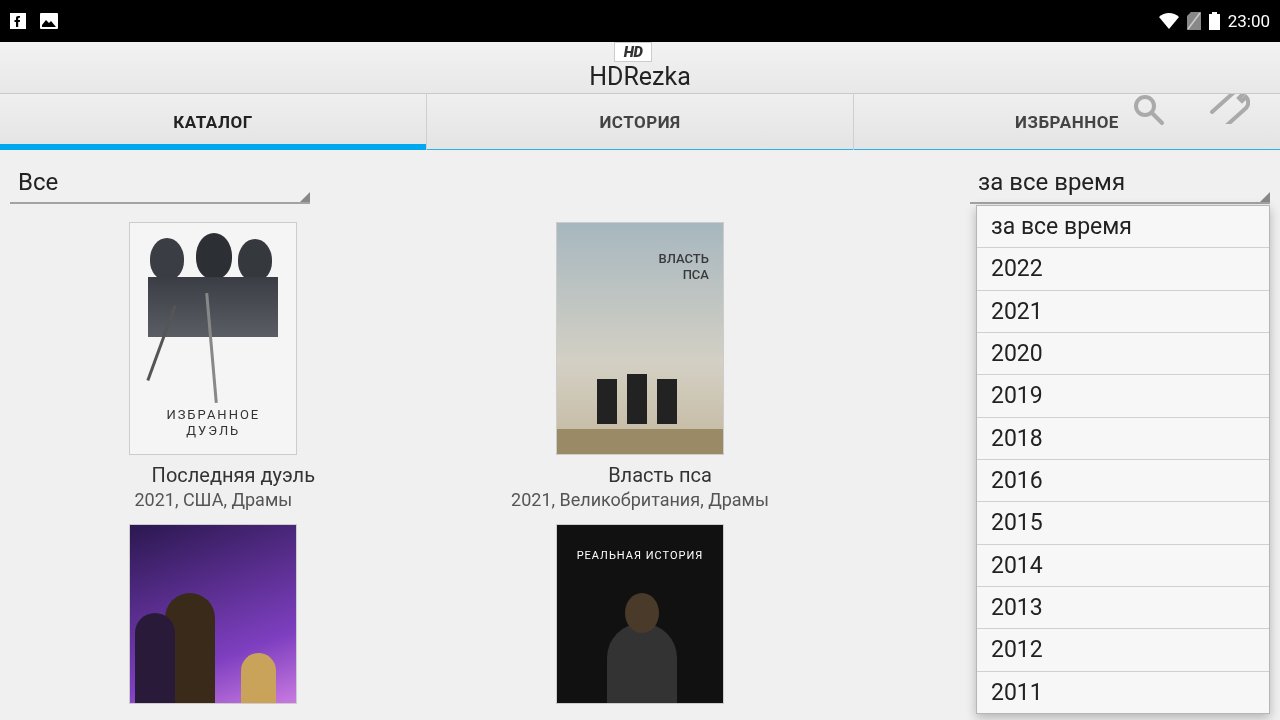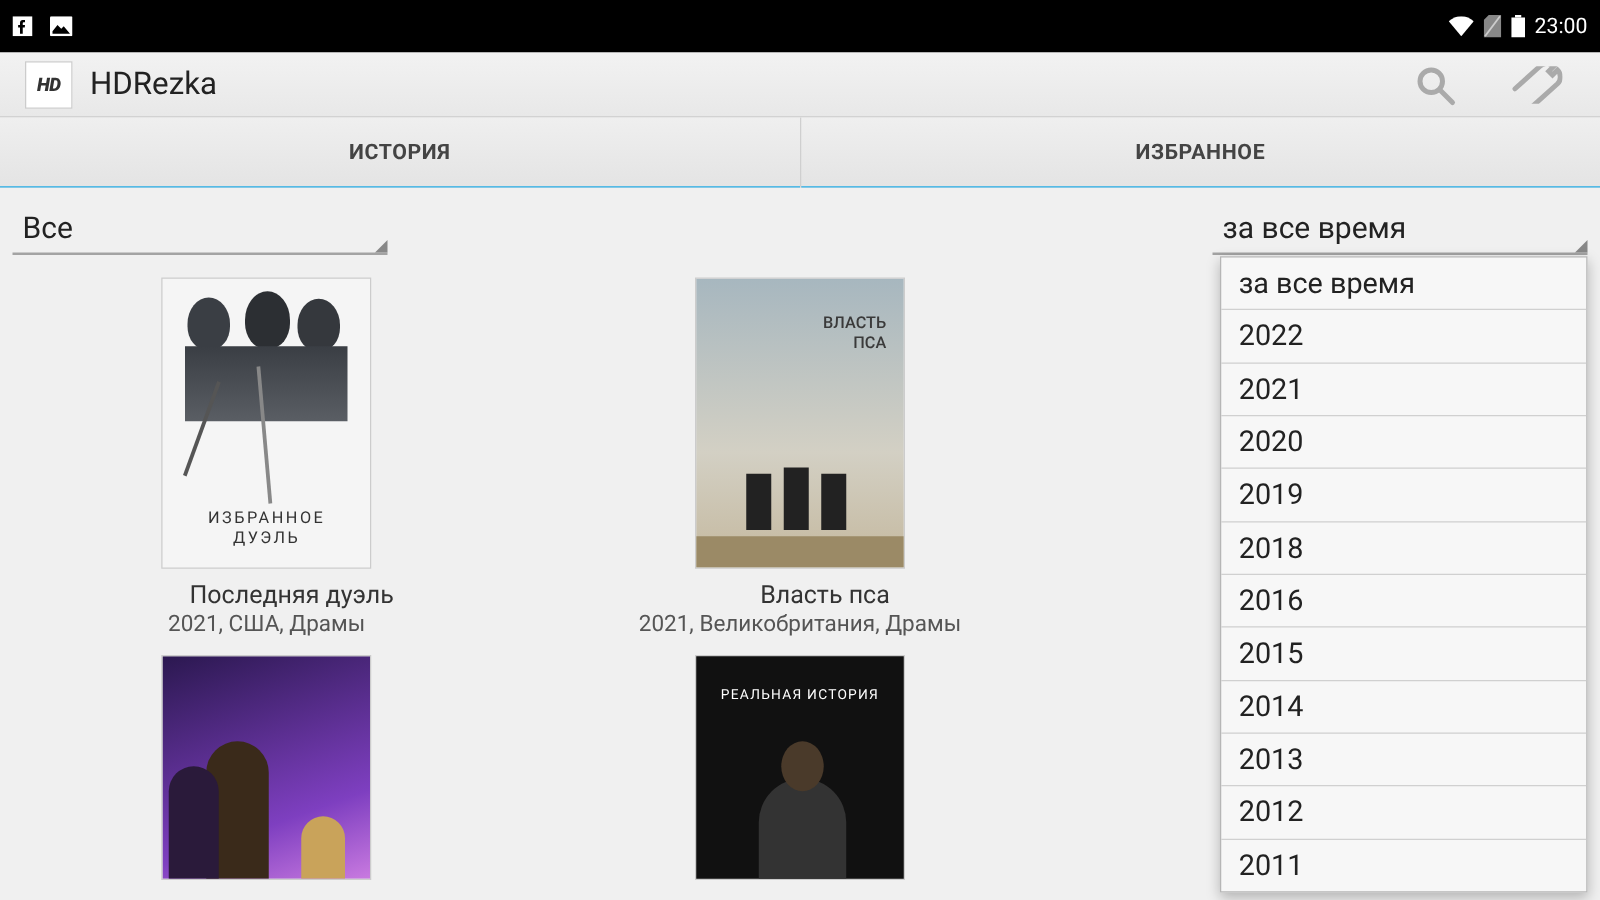--- a/index.html
+++ b/index.html
@@ -10,21 +10,21 @@
     display: flex; align-items: center; padding: 0 10px;
     font-size: 15px;
   }
   .status-left { display: flex; gap: 14px; align-items: center; }
   .status-right { margin-left: auto; display: flex; gap: 8px; align-items: center; }
   .icon { display: inline-flex; align-items: center; justify-content: center; }
   
   .app-bar {
     height: 52px; background: linear-gradient(#f2f2f2,#e8e8e8);
     border-bottom: 1px solid #c9c9c9;
-    display: flex; align-items: center; padding: 0 20px;
+    display: flex; align-items: center; padding: 0 20px; flex-direction: column;
   }
   .app-logo {
     width: 38px; height: 38px; background: #fff;
     border: 1px solid #ccc; display: flex; align-items: center; justify-content: center;
     font-weight: 900; font-size: 15px; color: #333; letter-spacing: -0.5px;
     font-style: italic;
     margin-right: 14px;
   }
   .app-title { font-size: 25px; color: #222; }
   .app-actions { margin-left: auto; display: flex; gap: 40px; align-items: center; padding-right: 10px;}
@@ -162,20 +162,24 @@
     </span>
     <span class="icon">
       <svg width="44" height="30" viewBox="0 0 44 30">
           <path d="M6 24 L26 6 C29 3 34 3 37 6 L33 10 L36 13 L40 9 C43 12 43 17 40 20 L20 38" fill="none" stroke="#aaa" stroke-width="4" stroke-linecap="round" transform="translate(0,-6)"></path>
         </svg>
     </span>
   </div>
 </div>
 
 <div class="tabs">
+  <div class="tab active">
+    <span>КАТАЛОГ</span>
+    <div class="tab-underline"></div>
+  </div>
   <div class="tab">
     <span>ИСТОРИЯ</span>
     <div class="tab-underline"></div>
   </div>
   <div class="tab">
     <span>ИЗБРАННОЕ</span>
     <div class="tab-underline"></div>
   </div>
 </div>
 

